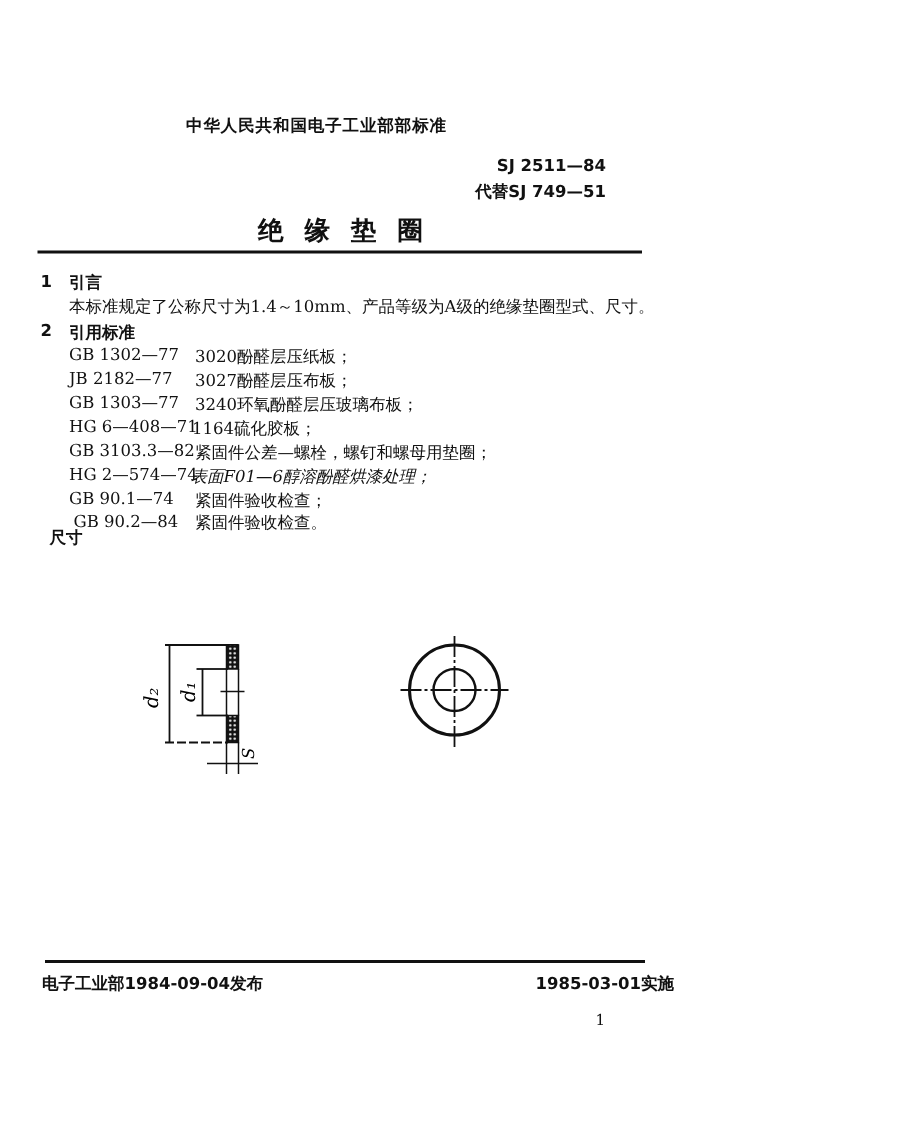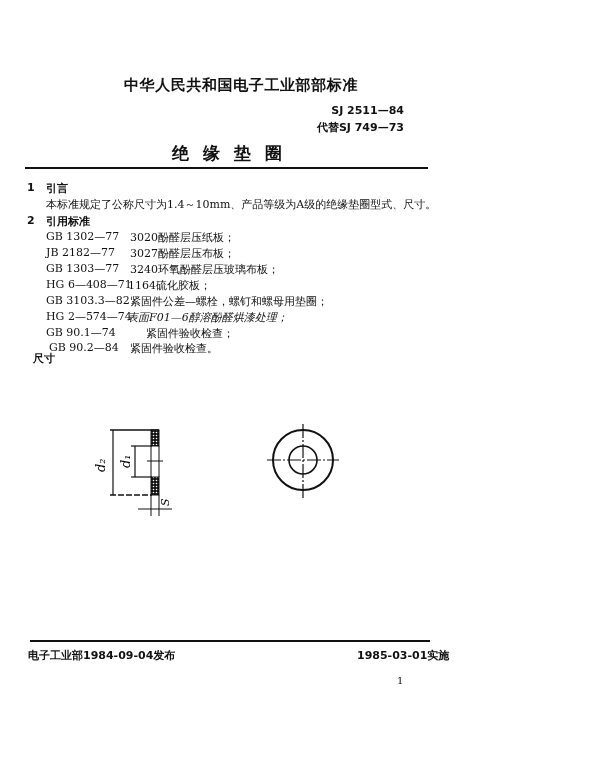--- a/index.html
+++ b/index.html
@@ -1,19 +1,19 @@
 <!DOCTYPE html>
 <html><head>
   <meta charset="utf-8">
   <style>
     html, body { margin: 0; padding: 0; background: #ffffff; }
     body { width: 600px; height: 762px; position: relative; overflow: hidden;
            font-family: "DejaVu Serif", "Liberation Serif", serif; color: #111; }
     .abs { position: absolute; white-space: nowrap; }
-    .org { left: 124px; top: 76px; font-family: "DejaVu Sans", sans-serif; font-weight: bold; font-size: 15px; letter-spacing: 0.6px; }
+    .org { left: 124px; top: 76px; font-family: "DejaVu Sans", sans-serif; font-weight: bold; font-size: 11px; letter-spacing: 0.6px; }
     .code { right: 196px; font-family: "DejaVu Sans", sans-serif; font-weight: bold; font-size: 11px; text-align: right; }
     .code1 { top: 104px; }
     .code2 { top: 120px; }
     .title { left: 172px; top: 142px; font-family: "DejaVu Sans", sans-serif; font-weight: bold; font-size: 17px; letter-spacing: 14px; }
     .rule { position: absolute; background: #111; }
     .rule-top { left: 25px; top: 167px; width: 403px; height: 2px; }
     .rule-bottom { left: 30px; top: 640px; width: 400px; height: 2px; }
     .sec-num { font-family: "DejaVu Sans", sans-serif; font-weight: bold; font-size: 11px; }
     .sec-title { font-family: "DejaVu Sans", sans-serif; font-weight: bold; font-size: 11px; }
     .para { font-size: 11px; }
@@ -24,21 +24,21 @@
     .footer-left { left: 28px; }
     .footer-right { left: 357px; }
     .pageno { left: 397px; top: 675px; font-size: 10px; }
     svg { position: absolute; }
   </style>
 </head>
 <body>
 
 <div class="abs org">中华人民共和国电子工业部部标准</div>
 <div class="abs code code1">SJ 2511—84</div>
-<div class="abs code code2">代替SJ 749—73</div>
+<div class="abs code code2">代替SJ 749—51</div>
 <div class="abs title">绝缘垫圈</div>
 <div class="rule rule-top"></div>
 
 <div class="abs sec-num" style="left:27px; top:181px;">1</div>
 <div class="abs sec-title" style="left:46px; top:181px;">引言</div>
 <div class="abs para" style="left:46px; top:197px;">本标准规定了公称尺寸为1.4～10mm、产品等级为A级的绝缘垫圈型式、尺寸。</div>
 
 <div class="abs sec-num" style="left:27px; top:214px;">2</div>
 <div class="abs sec-title" style="left:46px; top:214px;">引用标准</div>
 
@@ -55,21 +55,21 @@
   <div class="abs ref-code" style="left:46px; top:278px;">HG 6—408—71</div>
   <div class="abs ref-desc" style="left:128px; top:278px;">1164硫化胶板；</div>
 
   <div class="abs ref-code" style="left:46px; top:294px;">GB 3103.3—82</div>
   <div class="abs ref-desc" style="left:130px; top:294px;">紧固件公差—螺栓，螺钉和螺母用垫圈；</div>
 
   <div class="abs ref-code" style="left:46px; top:310px;text-align:center;">HG 2—574—74</div>
   <div class="abs ref-desc" style="left:127px; top:310px;font-style:italic;">表面F01—6醇溶酚醛烘漆处理；</div>
 
   <div class="abs ref-code" style="left:46px; top:326px;">GB 90.1—74</div>
-  <div class="abs ref-desc" style="left:130px; top:326px;margin-left:16px;">紧固件验收检查；</div>
+  <div class="abs ref-desc" style="left:130px; top:326px;">紧固件验收检查；</div>
 
   <div class="abs ref-code" style="left:49px; top:341px;">GB 90.2—84</div>
   <div class="abs ref-desc" style="left:130px; top:341px;">紧固件验收检查。</div>
 </div>
 
 <div class="abs dims">尺寸</div>
 
 <svg style="left:80px; top:410px;" width="120" height="120" viewBox="0 0 120 120">
   <defs>
     <pattern id="dots" width="3" height="3" patternUnits="userSpaceOnUse">

